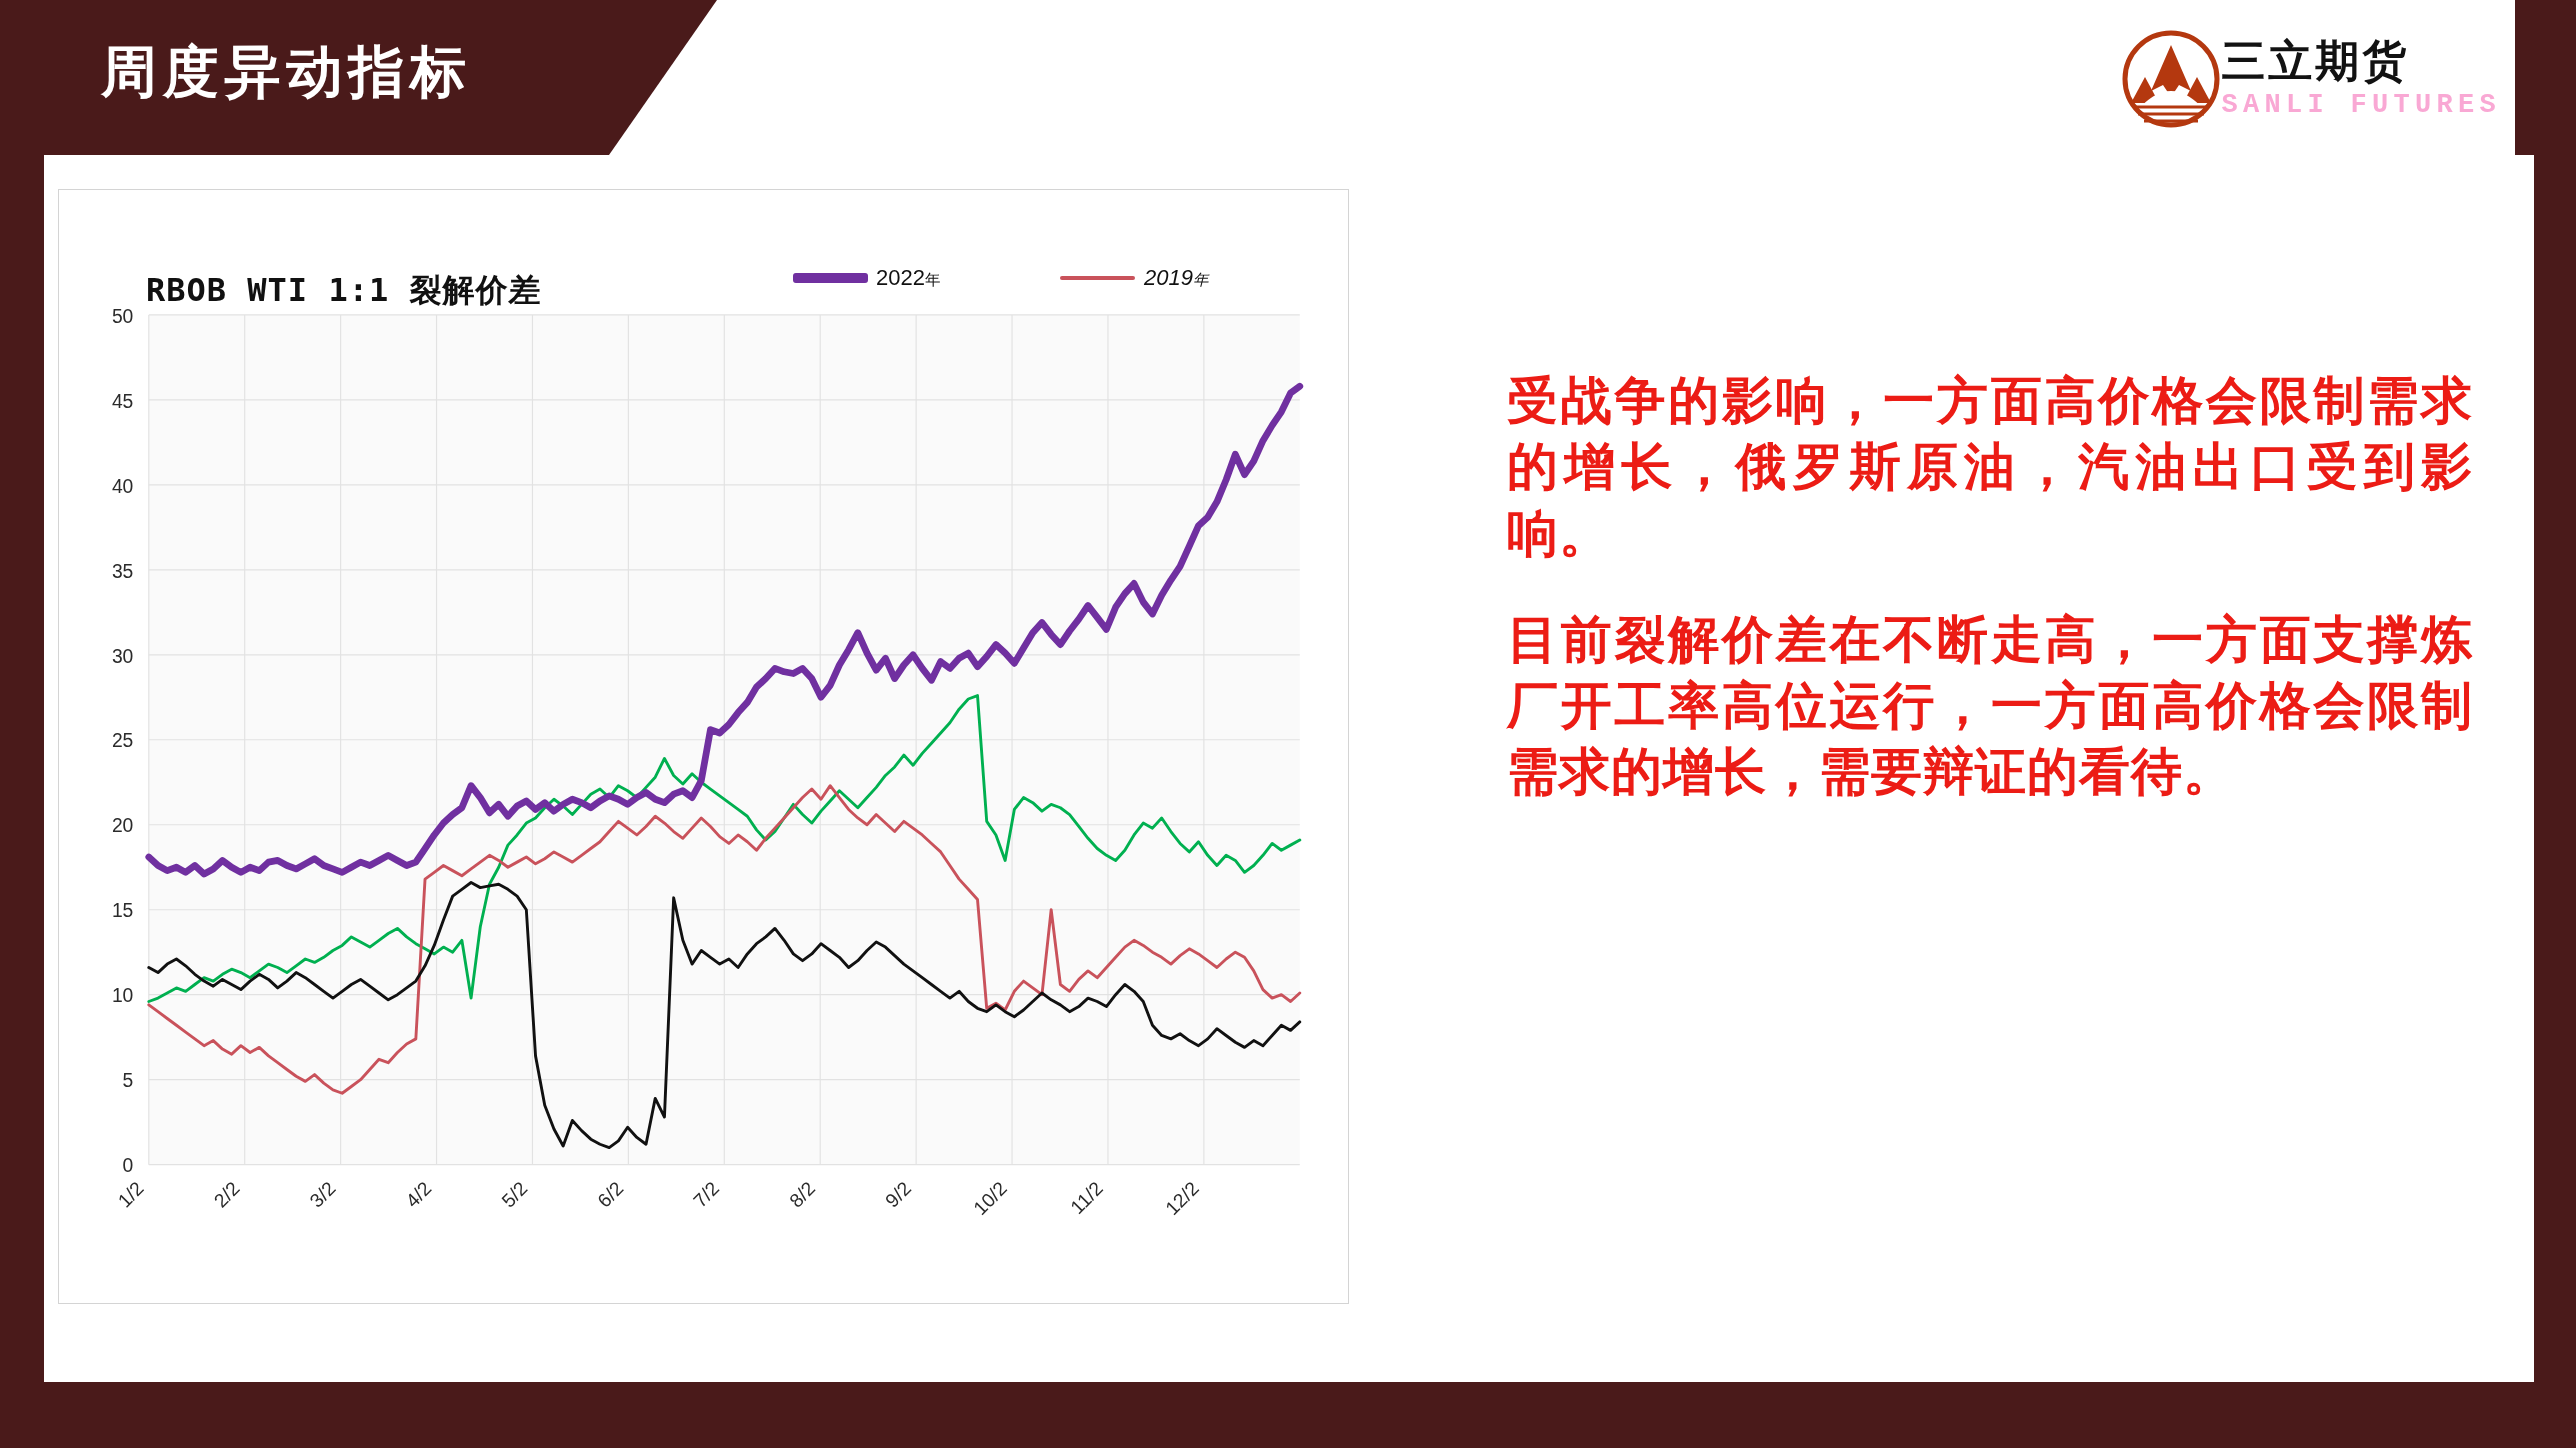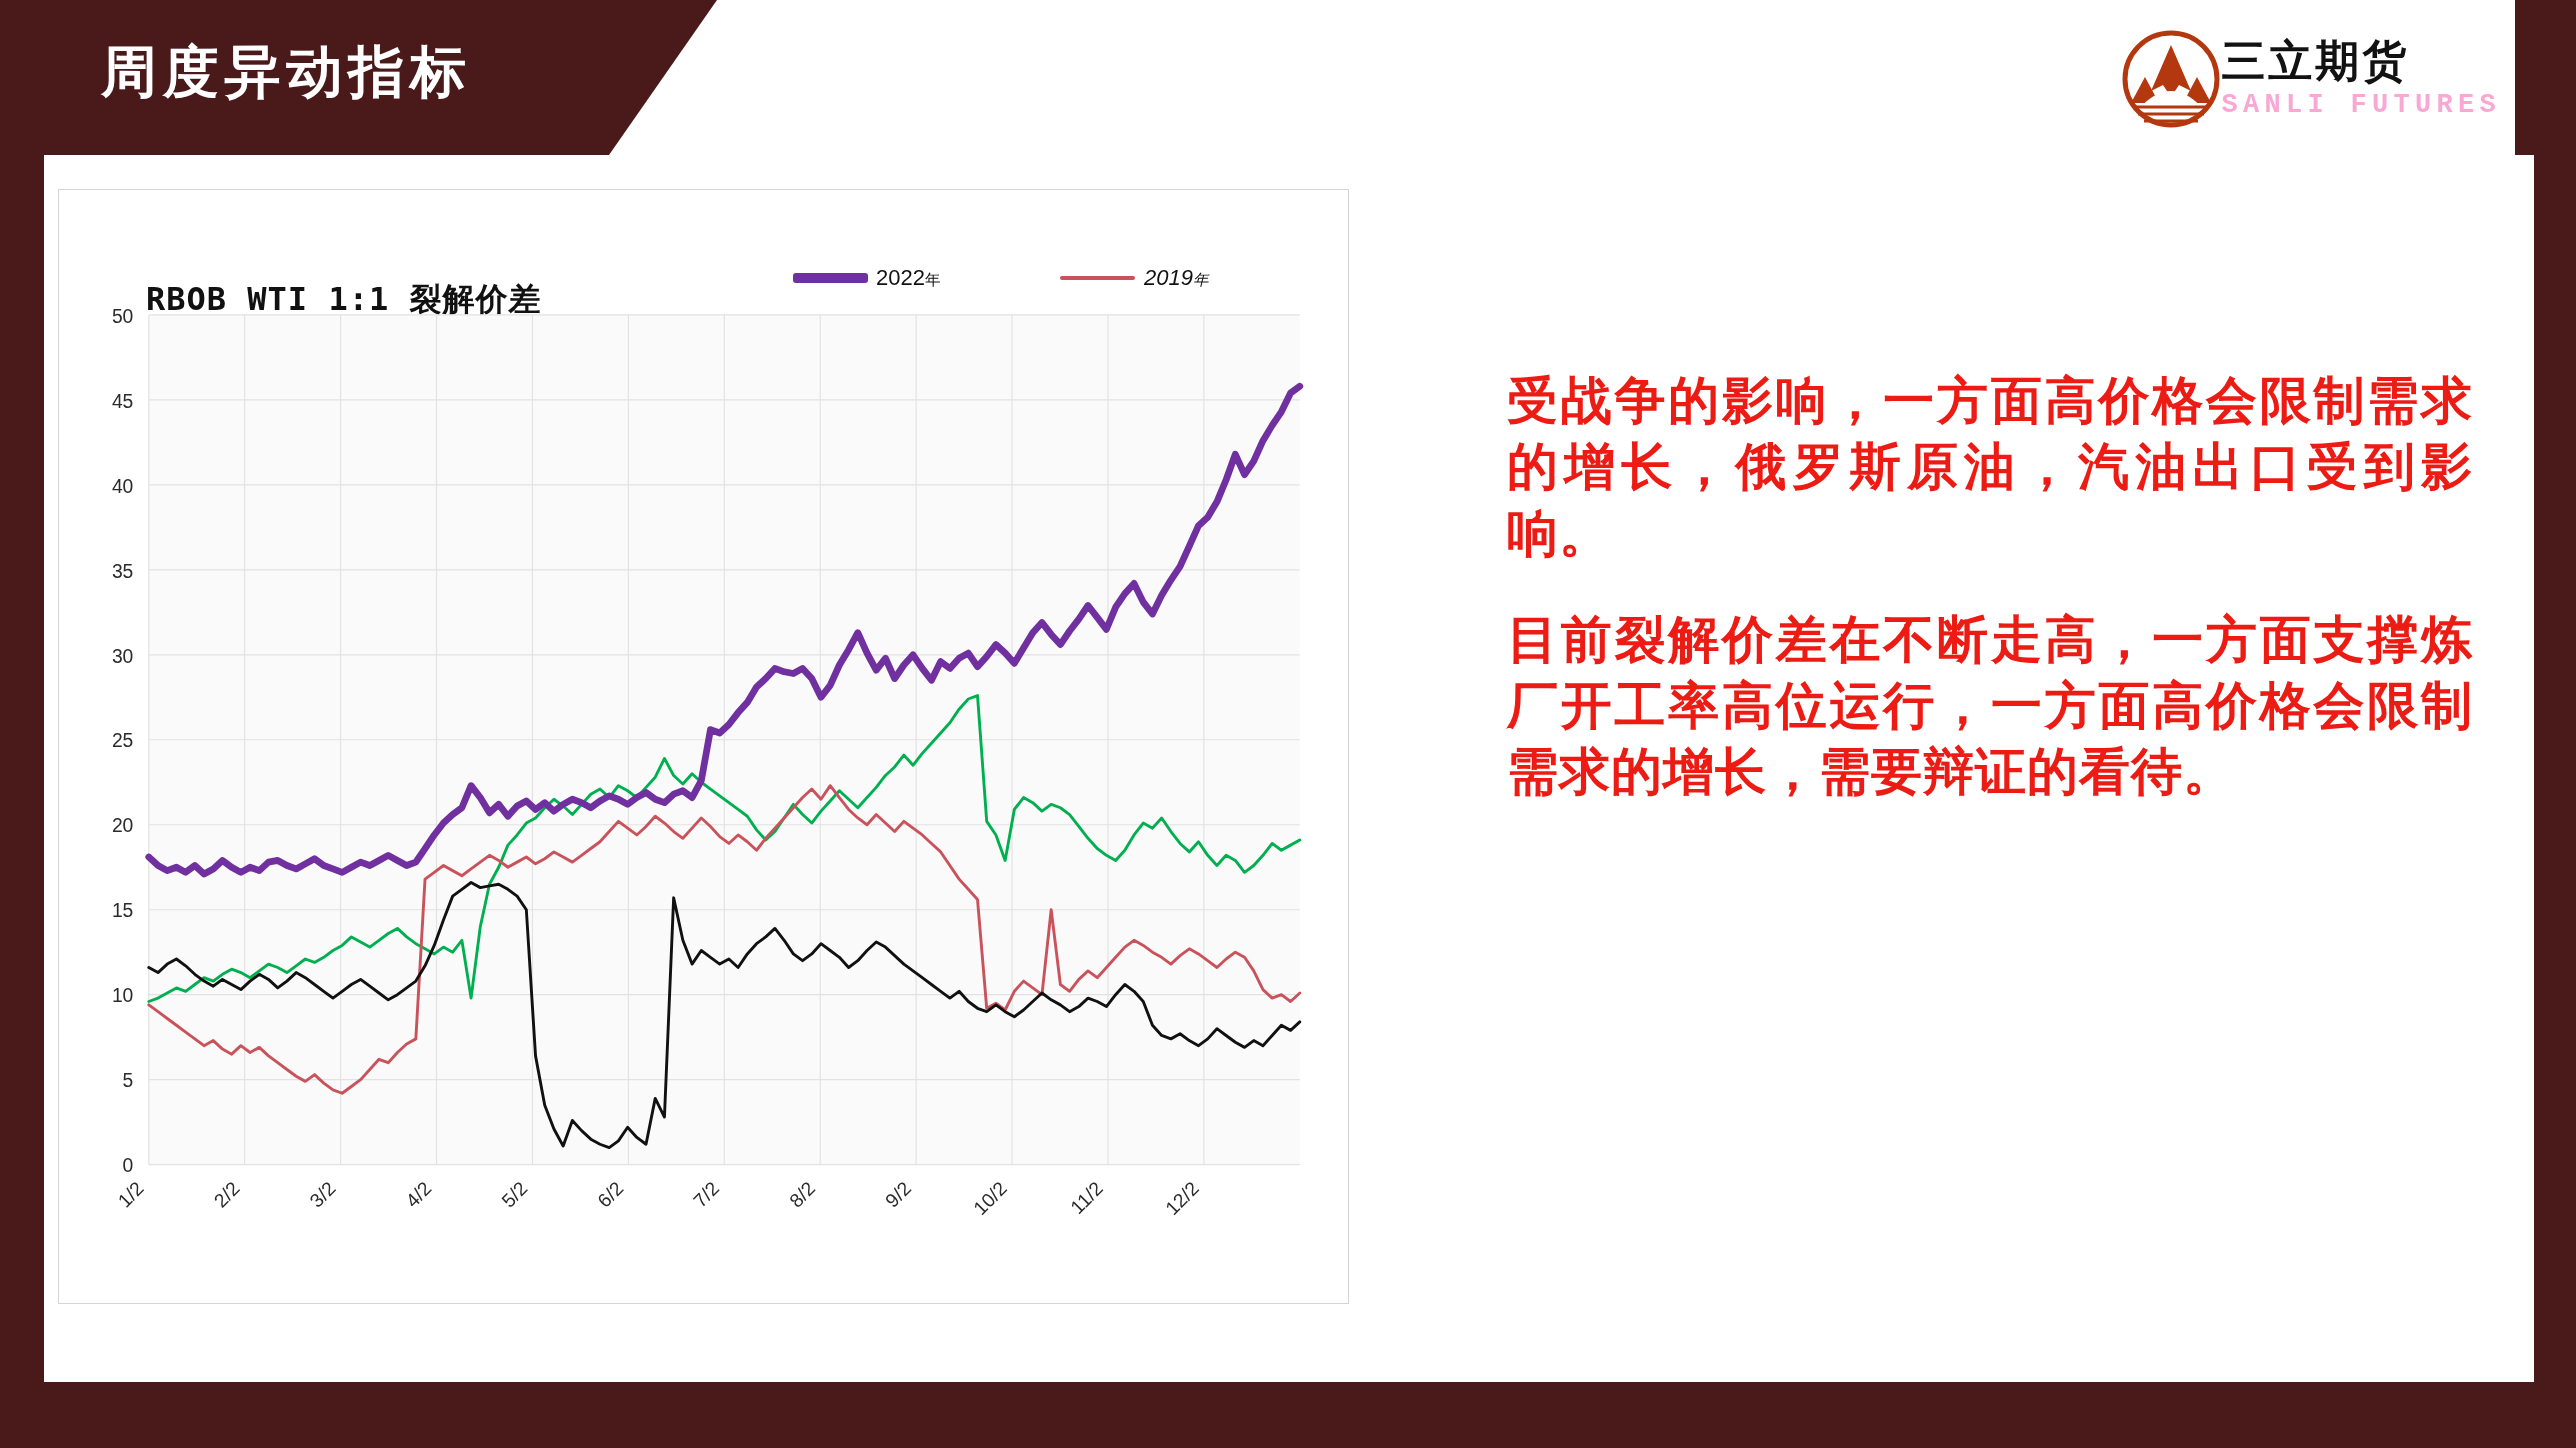--- a/index.html
+++ b/index.html
@@ -56,21 +56,21 @@
     font-family:Liberation Mono, monospace;
     font-size:27px;font-weight:700;color:#f9a8d4;letter-spacing:5.3px;
     margin-top:8.7px;
   }
   
   #chart-card{
     position:absolute;left:58px;top:189px;width:1291px;height:1115px;
     background:#ffffff;border:1.9px solid #d4d4d4;box-sizing:border-box;
   }
   #chart-title{
-    position:absolute;left:87px;top:88px;
+    position:absolute;left:87px;top:79px;
     font-family:"DejaVu Sans Mono","Liberation Mono",monospace;
     font-size:32px;font-weight:700;color:#111;letter-spacing:1px;
     white-space:nowrap;
   }
   
   #legend{
     position:absolute;left:734px;top:75px;width:464px;
     display:grid;grid-template-columns:1fr 1fr;row-gap:43px;column-gap:0px;
   }
   .legend-item{display:flex;align-items:center;}

